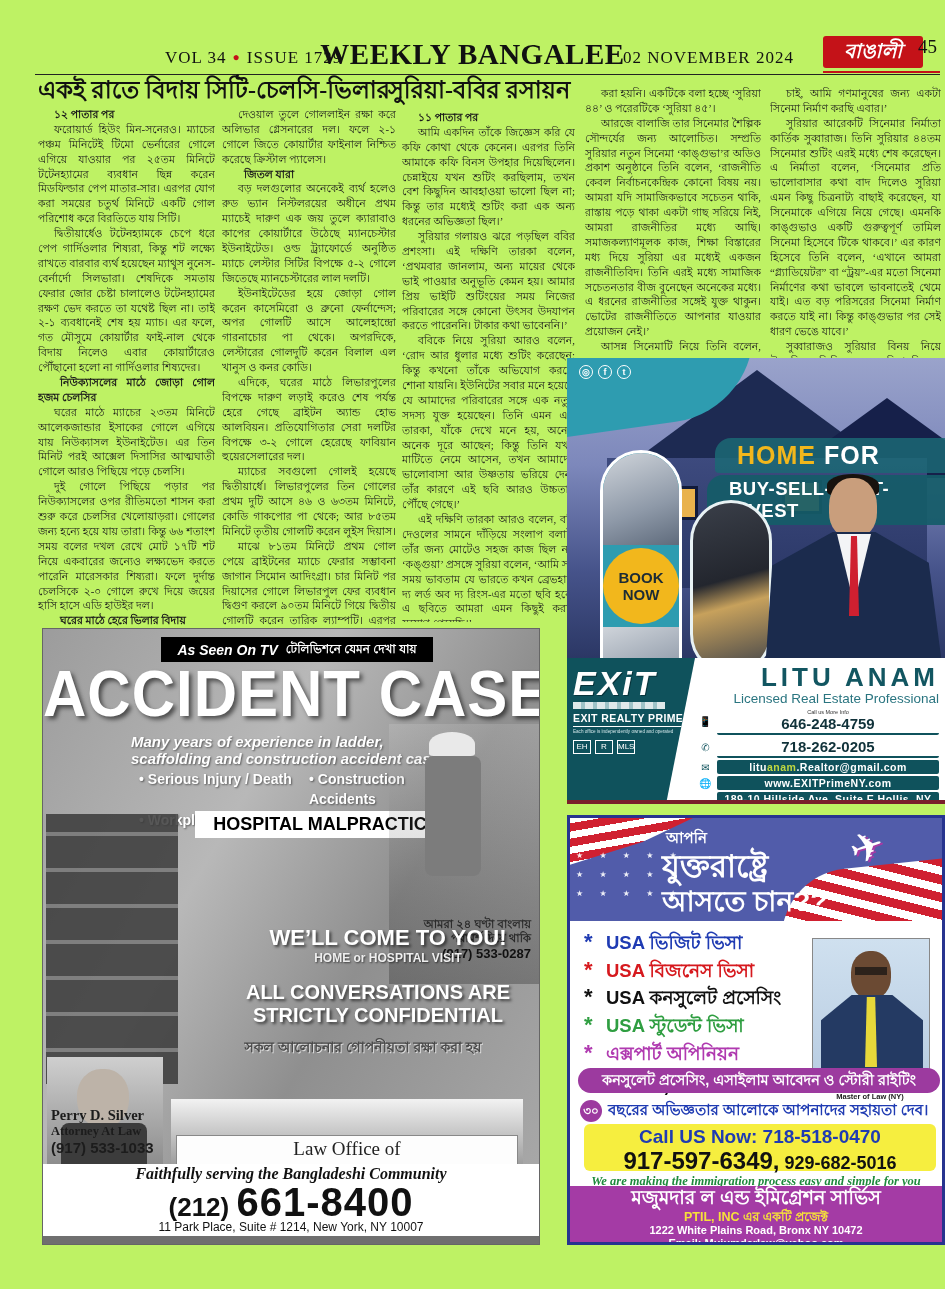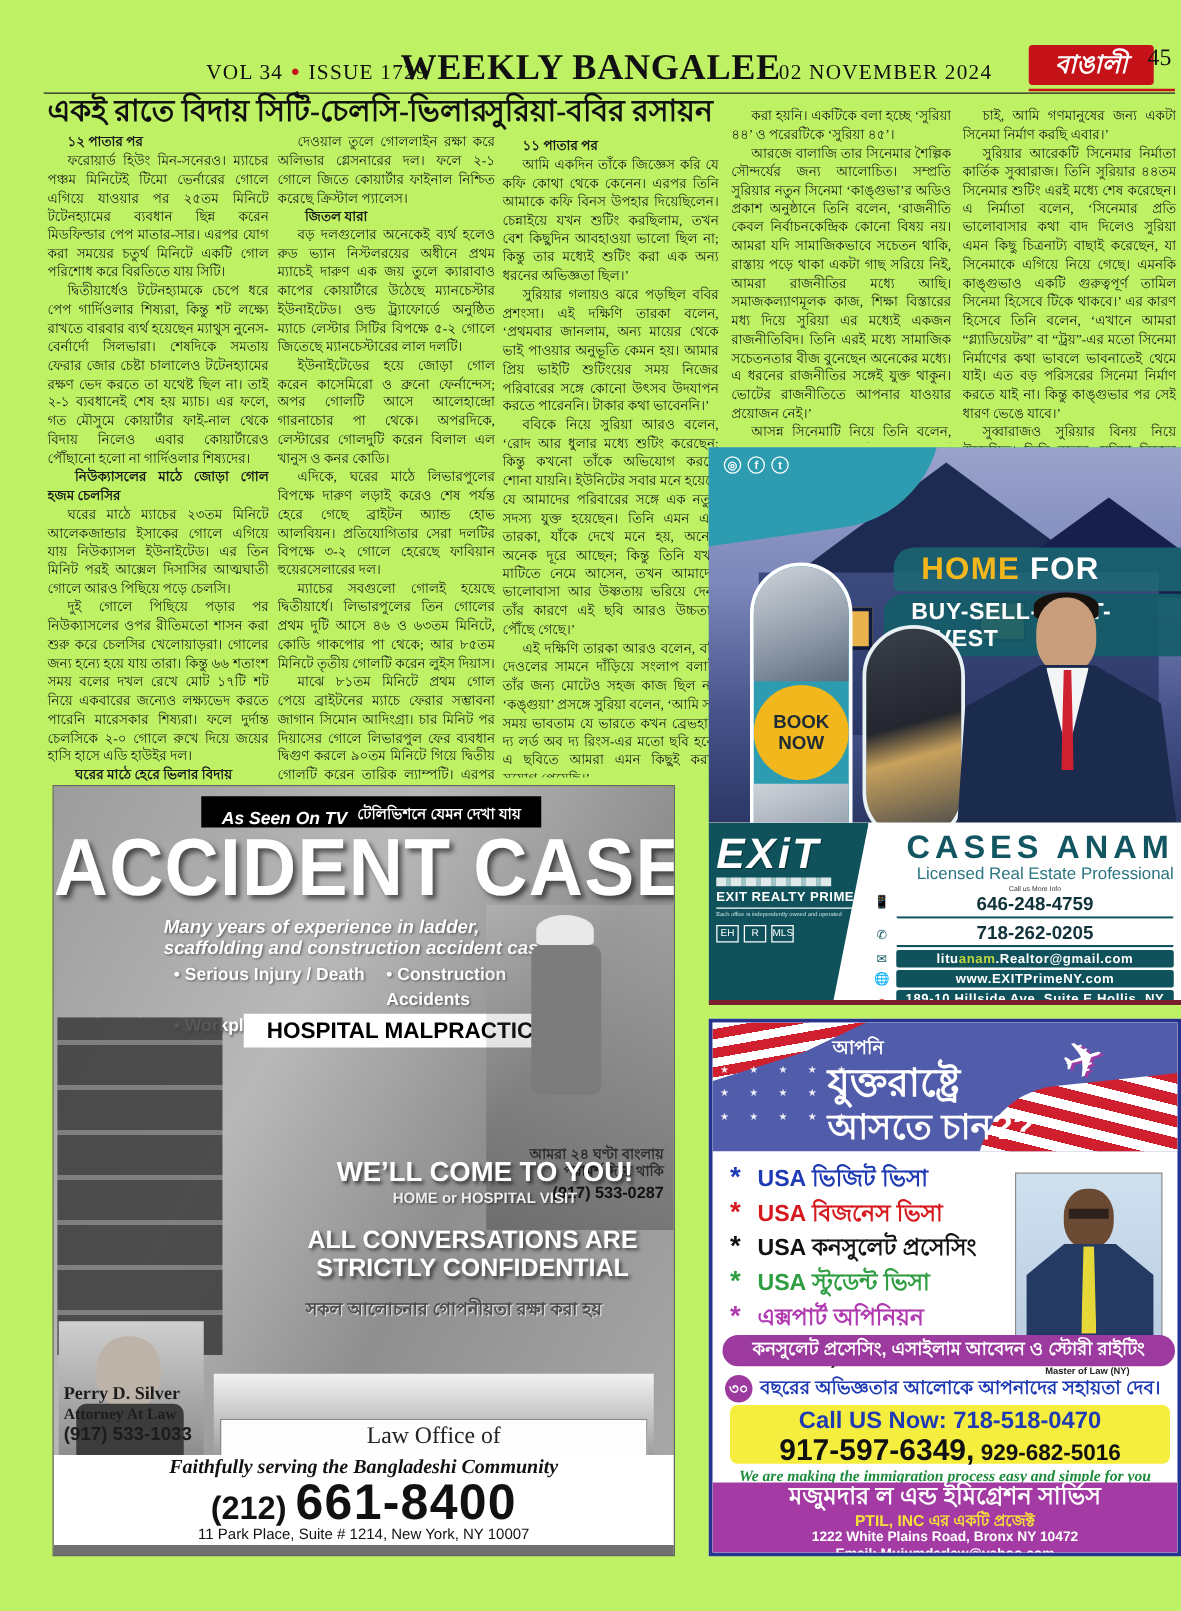--- a/index.html
+++ b/index.html
@@ -159,21 +159,21 @@
   .vf1 { font-weight: 700; font-size: 19px; line-height: 1.2; margin-top: 1px; }
   .vf2 { color: #f6e03a; font-weight: 700; font-size: 12.5px; line-height: 1.15; }
   .vf3 { font-weight: 700; font-size: 11px; line-height: 1.2; }
   .vf4 { font-weight: 700; font-size: 11px; line-height: 1.2; }
 
   
   .acc-ad { position: absolute; left: 42px; top: 628px; width: 498px; height: 617px;
             background: linear-gradient(120deg,#9c9c9c 0%,#b8b8b8 35%,#8f8f8f 60%,#ababab 100%);
             font-family: "Liberation Sans", sans-serif; overflow: hidden; border: 1px solid #666; }
   .acc-band { position: absolute; left: 118px; top: 8px; width: 272px; height: 25px; background: #000;
-              color: #fff; display: flex; align-items: flex-end; justify-content: center; gap: 8px; }
+              color: #fff; display: flex; align-items: center; justify-content: center; gap: 8px; }
   .acc-band .en { font-style: italic; font-weight: 700; font-size: 14px; }
   .acc-band .bn { font-weight: 700; font-size: 12px; }
   .acc-title { position: absolute; left: 0; top: 30px; width: 100%; text-align: center; color: #fff;
                font-weight: 700; font-size: 60px; letter-spacing: 1px; transform: scaleY(1.08);
                text-shadow: 3px 3px 4px rgba(0,0,0,.55); white-space: nowrap; }
   .acc-sub { position: absolute; left: 88px; top: 104px; width: 330px; color: #fff; font-weight: 700;
              font-style: italic; font-size: 15px; line-height: 1.15; text-shadow: 1px 1px 2px rgba(0,0,0,.5); }
   .acc-bullets { position: absolute; left: 96px; top: 140px; width: 330px; display: grid;
                  grid-template-columns: 1fr 1fr; column-gap: 10px; color: #fff; font-weight: 700;
                  font-size: 14px; line-height: 1.45; text-shadow: 1px 1px 2px rgba(0,0,0,.5); }
@@ -299,21 +299,21 @@
     </div>
     <div class="thumb2"></div>
     <div class="agent">
       <div class="hair"></div>
       <div class="head"></div>
       <div class="suit"></div>
       <div class="shirt"></div>
       <div class="tie"></div>
     </div>
     <div class="exit-panel">
-      <div class="litu-name">CASES ANAM</div>
+      <div class="litu-name">LITU ANAM</div>
       <div class="litu-title">Licensed Real Estate Professional</div>
       <div class="exit-left">
         <div class="exit-word">EXiT</div>
         <div class="exit-sky"></div>
         <div class="exit-sub">EXIT REALTY PRIME</div>
         <div class="exit-tag">Each office is independently owned and operated</div>
         <div class="exit-icons">
           <div class="exit-ic">EH</div>
           <div class="exit-ic">R</div>
           <div class="exit-ic">MLS</div>

